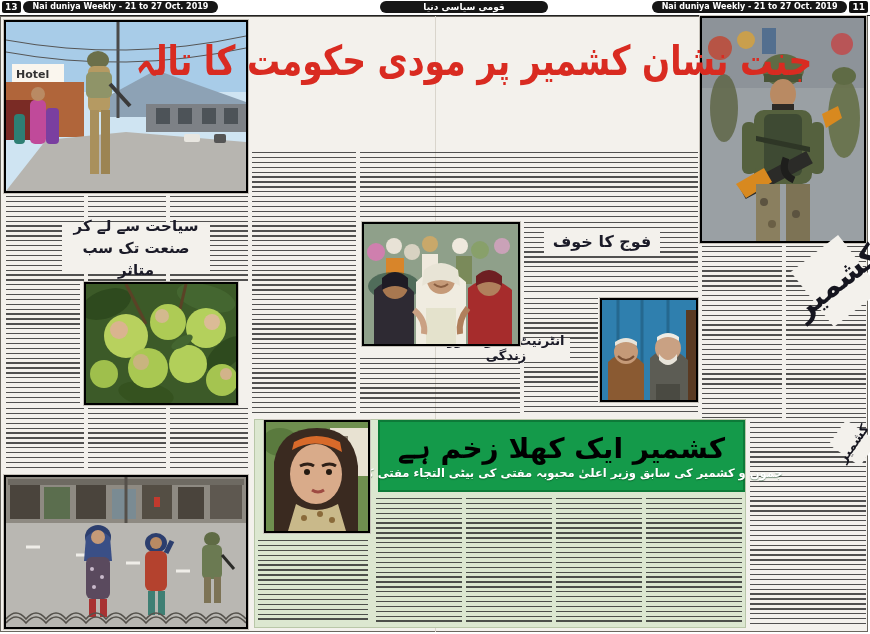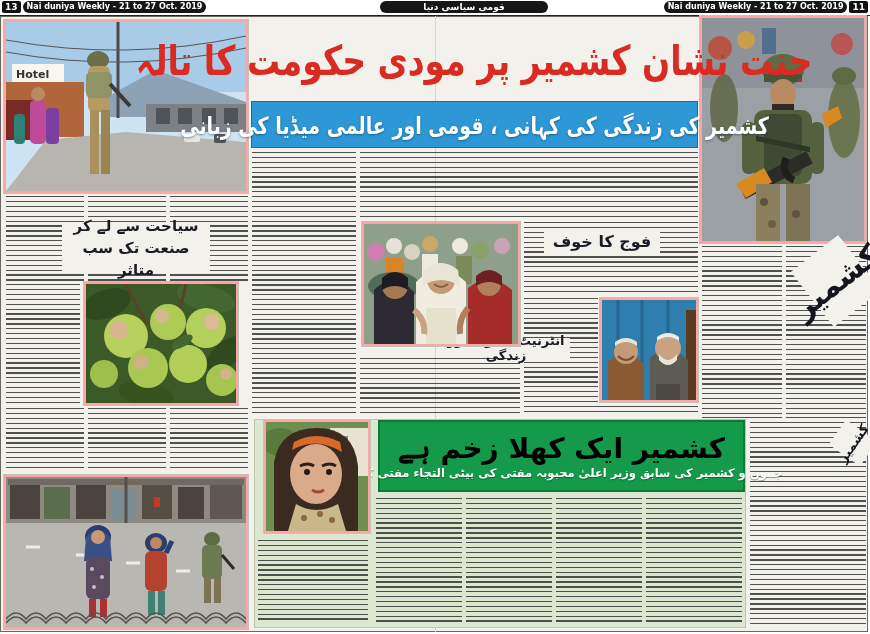--- a/index.html
+++ b/index.html
@@ -4,33 +4,33 @@
 <style>
   html,body{margin:0;padding:0;background:#e8e6e2;}
   #canvas{position:relative;width:870px;height:634px;background:#fff;overflow:hidden;
           font-family:"DejaVu Sans",sans-serif;}
   
   .hdrbar{position:absolute;top:0;left:0;width:870px;height:15px;background:#fff;}
   .hseg{position:absolute;top:1px;height:12px;display:flex;align-items:center;}
   .pgbox{background:#111;color:#fff;font-size:9px;font-weight:bold;padding:0 3px;height:12px;
          display:flex;align-items:center;border-radius:2px;}
   .hbar{background:#161616;color:#fff;font-size:8px;font-weight:bold;height:12px;line-height:12px;
-        padding:0 4px;border-radius:6px;white-space:nowrap;}
+        padding:0 10px;border-radius:6px;white-space:nowrap;}
   .hpill{position:absolute;top:1px;left:380px;width:168px;height:12px;background:#161616;color:#fff;
          font-size:9px;font-weight:bold;border-radius:6px;text-align:center;line-height:12px;direction:rtl;}
   .hrule{position:absolute;top:15px;left:0;width:870px;height:1px;background:#222;}
   
   #paper{position:absolute;top:16px;left:0;width:868px;height:616px;background:#f3f1ec;
          border:1px solid #6a675f;box-sizing:border-box;}
   .crease{position:absolute;top:16px;left:435px;width:1px;height:616px;background:#d9d5cc;}
   
   .tx{position:absolute;background-image:repeating-linear-gradient(to bottom,
       rgba(45,45,45,.82) 0px,rgba(45,45,45,.82) 1.3px,transparent 1.3px,transparent 4.9px);}
   
-  .ph{position:absolute;border:2px solid #fca5a5;outline:1px solid #c6c2ba;box-sizing:border-box;overflow:hidden;}
+  .ph{position:absolute;border:2px solid #000000;outline:1px solid #c6c2ba;box-sizing:border-box;overflow:hidden;}
   .ph svg{display:block;}
   
   .mainhead{position:absolute;left:250px;top:22px;width:448px;height:76px;display:flex;align-items:center;
             justify-content:center;color:#d92b21;font-weight:bold;font-size:33px;direction:rtl;
             white-space:nowrap;transform:scaleY(1.25);transform-origin:center;}
   .bluebanner{position:absolute;left:251px;top:101px;width:447px;height:47px;background:#2e97d5;
               border:1px solid #1b6ca2;box-sizing:border-box;display:flex;align-items:center;justify-content:center;}
   .bluebanner span{color:#fff;font-weight:bold;font-size:19px;direction:rtl;white-space:nowrap;
               text-shadow:0 1px 2px rgba(0,40,80,.45);transform:scaleY(1.25);}
   .hd{position:absolute;background:#f3f1ec;color:#1b1b28;font-weight:bold;display:flex;
@@ -130,23 +130,20 @@
       <path d="M84,140 q-6,16 8,22" stroke="#1e1e1c" stroke-width="7" fill="none"></path>
       <rect x="54" y="166" width="24" height="57" fill="#8a7f5f"></rect>
       <rect x="84" y="166" width="24" height="57" fill="#7d7355"></rect>
       <circle cx="62" cy="184" r="4" fill="#5c5340"></circle>
         <circle cx="94" cy="196" r="4" fill="#5c5340"></circle>
       <circle cx="70" cy="206" r="4" fill="#6a5f45"></circle>
     </svg>
   </div>
 
   <div class="mainhead">جنت نشان کشمیر پر مودی حکومت کا تالہ</div>
-  <div class="bluebanner">
-    <span>کشمیر کی زندگی کی کہانی ، قومی اور عالمی میڈیا کی زبانی</span>
-  </div>
 
   <div class="tx" style="left:6px;top:196px;width:78px;height:86px;"></div>
   <div class="tx" style="left:88px;top:196px;width:78px;height:86px;"></div>
   <div class="tx" style="left:170px;top:196px;width:78px;height:86px;"></div>
   <div class="tx" style="left:6px;top:284px;width:74px;height:120px;"></div>
   <div class="tx" style="left:6px;top:408px;width:78px;height:64px;"></div>
   <div class="tx" style="left:88px;top:408px;width:78px;height:64px;"></div>
   <div class="tx" style="left:170px;top:408px;width:78px;height:64px;"></div>
   <div class="tx" style="left:252px;top:152px;width:104px;height:264px;"></div>
   <div class="tx" style="left:360px;top:152px;width:338px;height:68px;"></div>

